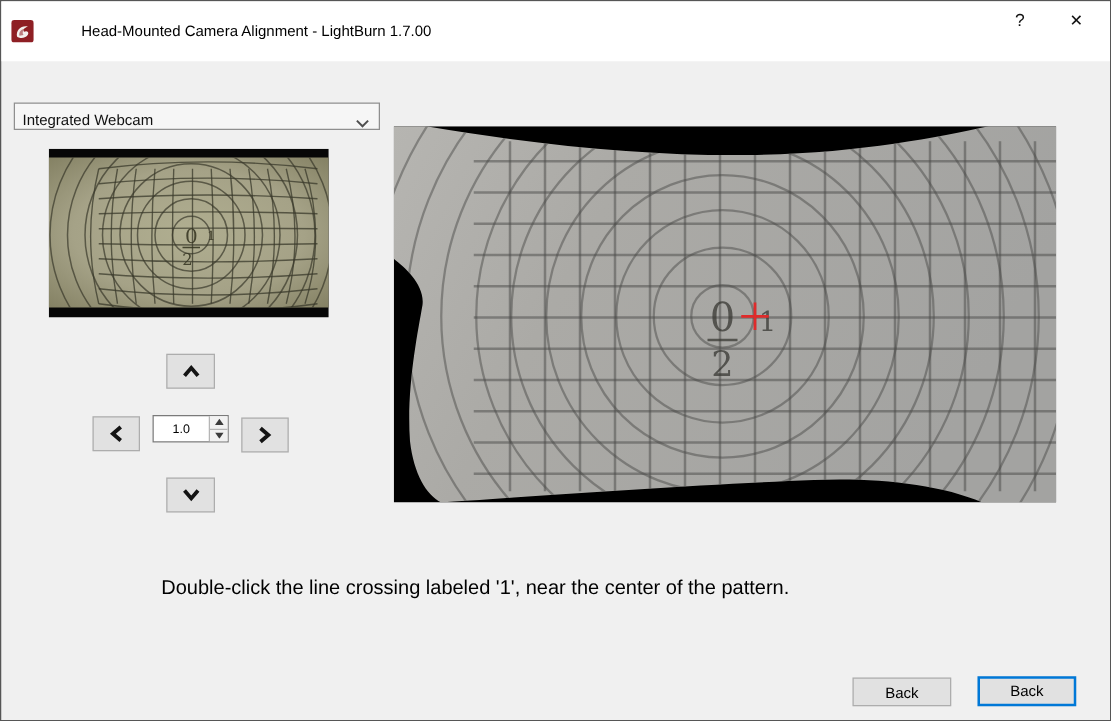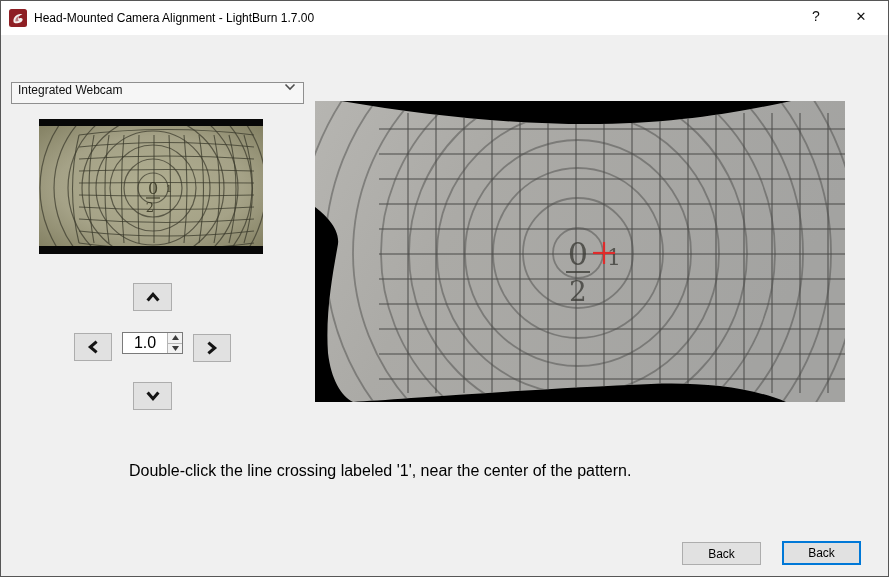--- a/index.html
+++ b/index.html
@@ -6,38 +6,38 @@
   .window{
     position:relative; width:889px; height:577px; box-sizing:border-box;
     background:var(--dialog-bg,#f0f0f0);
     border:1px solid #565656;
     font-family:"Liberation Sans",sans-serif;
     overflow:hidden;
     -webkit-font-smoothing:antialiased;
   }
   
   .titlebar{
-    position:absolute; left:0; top:0; width:100%; height:34px;
+    position:absolute; left:0; top:0; width:100%; height:48px;
     background:var(--titlebar-bg,#fff);
-    display:flex; align-items:center;
+    display:flex; align-items:center;gap:31px;
   }
   .app-icon{ width:18px; height:18px; margin-left:8px; display:block; }
   .title-text{ margin-left:7px; font-size:12px; color:#000; white-space:nowrap; }
   .tb-btn{
     position:absolute; top:0; width:34px; height:30px;
     display:flex; align-items:center; justify-content:center;
     font-size:14px; color:#111; cursor:default; user-select:none;
   }
   .tb-help{ right:55px; }
   .tb-close{ right:10px; font-size:13px; }
   
   .combo{
     position:absolute; left:10px; top:81px; width:293px; height:22px;
     box-sizing:border-box; background:#f6f6f6; border:1px solid #8f8f8f;
-    display:flex; align-items:flex-start; font-size:12px; color:#111;
+    display:flex; align-items:flex-end; font-size:12px; color:#111;
   }
   .combo-label{ padding-left:6px; flex:1; }
   .combo-chevron{ margin-right:7px; display:block; }
   
   .preview-box{ position:absolute; left:38px; top:118px; width:224px; height:135px; }
   .main-view{ position:absolute; left:314px; top:100px; width:530px; height:301px; }
   .preview-box svg,.main-view svg{ display:block; }
   
   .nav-btn{
     position:absolute; box-sizing:border-box;
@@ -48,21 +48,21 @@
   .btn-left{ left:73px; top:332px; width:38px; height:28px; }
   .btn-right{ left:192px; top:333px; width:38px; height:28px; }
   .btn-down{ left:132px; top:381px; width:39px; height:28px; }
   .spinbox{
     position:absolute; left:121px; top:331px; width:61px; height:22px;
     box-sizing:border-box; background:#fff; border:1px solid #7a7a7a;
     display:flex;
   }
   .spin-input{
     flex:1; width:34px; border:none; outline:none; background:transparent;
-    font-family:"Liberation Sans",sans-serif; font-size:16px; text-align:center; color:#000; padding:0;
+    font-family:"Liberation Sans",sans-serif; font-size:10px; text-align:center; color:#000; padding:0;
   }
   .spin-btns{ width:14px; display:flex; flex-direction:column; border-left:1px solid #b5b5b5; }
   .spin-btn{ flex:1; display:flex; align-items:center; justify-content:center; background:#f2f2f2; }
   .spin-btn + .spin-btn{ border-top:1px solid #b5b5b5; }
   
   .instruction{
     position:absolute; left:128px; top:461px; font-size:16px; color:#000;
   }
   
   .footer-btn{

